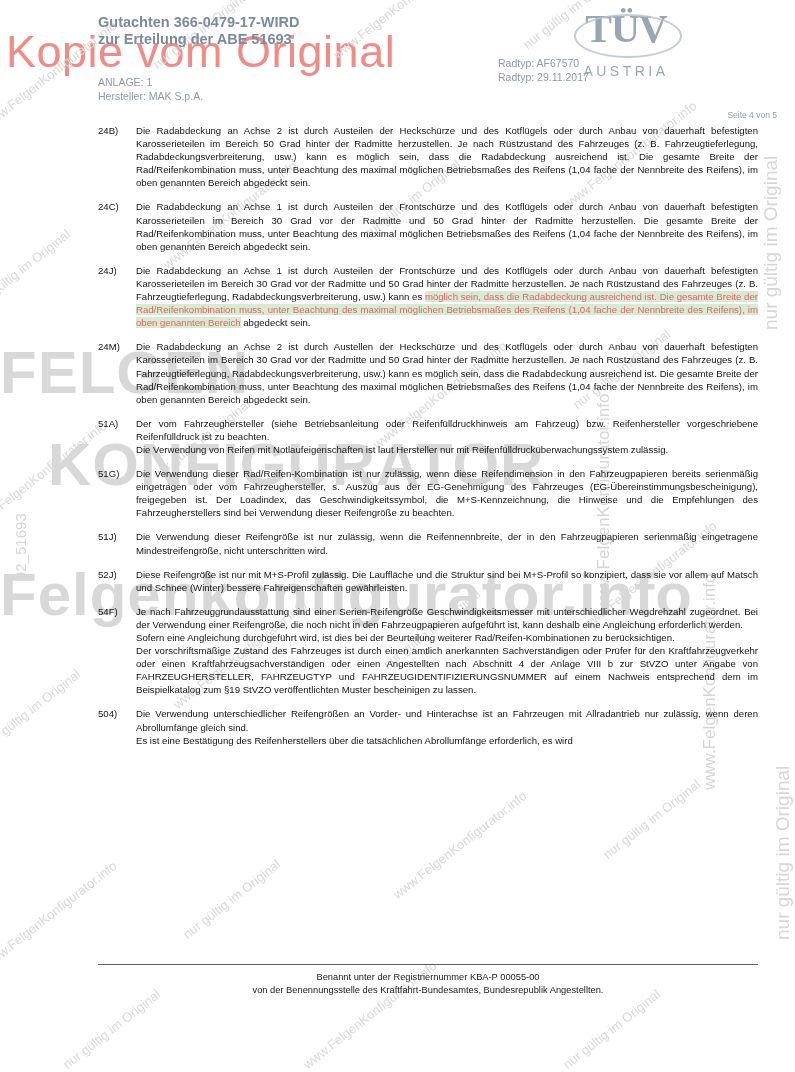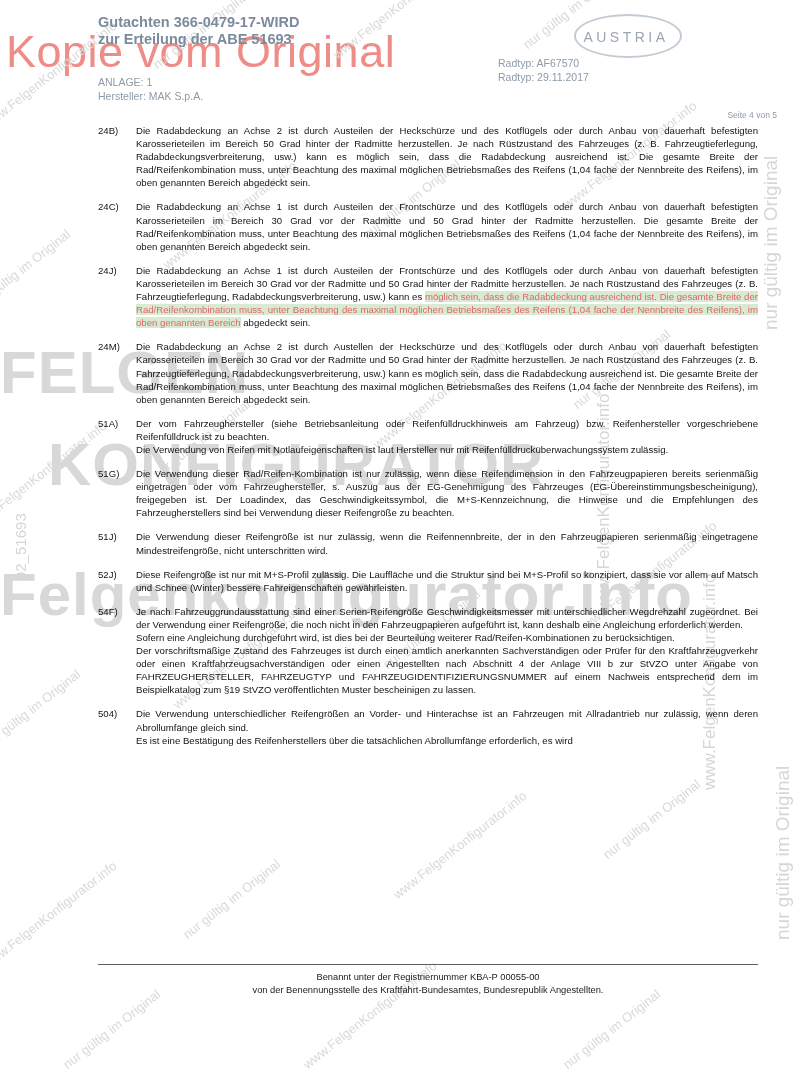--- a/index.html
+++ b/index.html
@@ -210,20 +210,21 @@
         <span>AF67570</span>
       </div>
       <div>
         <span>Radtyp:</span>
         <span>29.11.2017</span>
       </div>
     </div>
 
     <div id="hdr-logo">
       <div class="ring"></div>
+      <div class="tuv">TÜV</div>
       <div class="aus">AUSTRIA</div>
     </div>
   </div>
 
   <div id="pageno">Seite 4 von 5</div>
 
   <div id="content">
 
     <div class="item">
       <div class="code">24B)</div>

